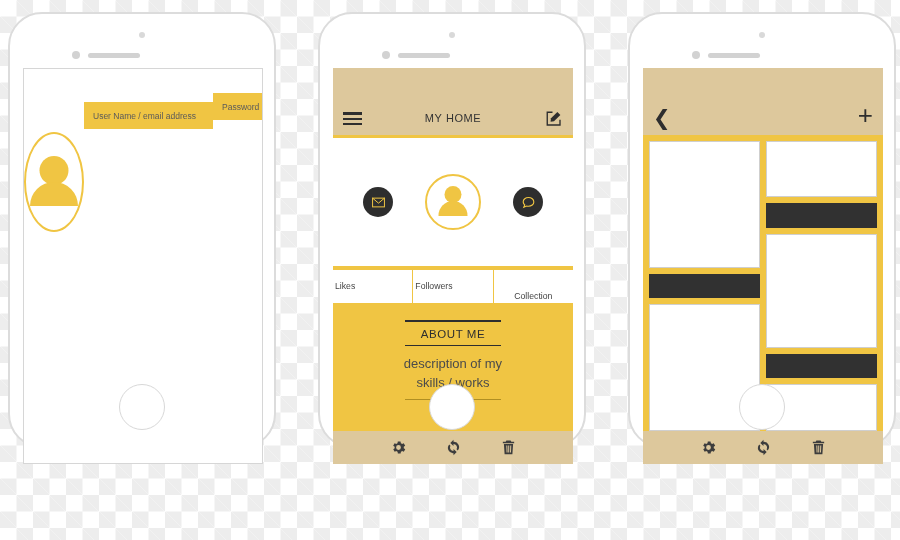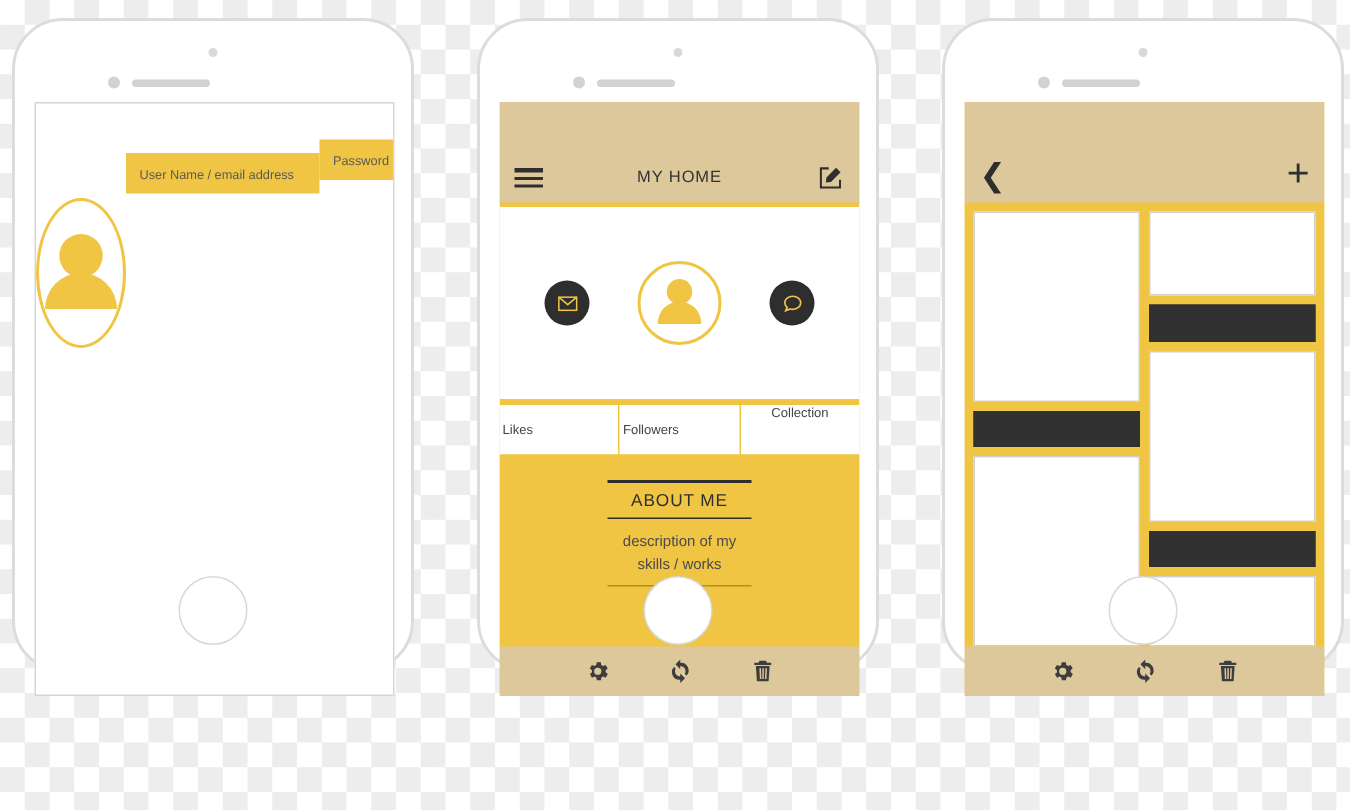--- a/index.html
+++ b/index.html
@@ -247,21 +247,21 @@
     justify-content: flex-start;
     font-size: 8.7px;
     color: #444444;
     cursor: pointer;
     line-height: 1.25;
     text-align: center;
     padding: 0 2px;
     overflow: visible;
   }
   .tab + .tab { border-left: 1px solid #F0C543; }
-  .tab.wrap { display: block; padding-top: 0; }
+  .tab.wrap { display: block; padding-top: 21px; }
 
   .about {
     flex: 1;
     background: #F0C543;
     display: flex;
     flex-direction: column;
     align-items: center;
     padding-top: 17px;
   }
   .about .rule-top {
@@ -274,21 +274,21 @@
     letter-spacing: 0.6px;
     color: #2f2f2f;
     margin: 6px 0 5px;
   }
   .about .rule-mid {
     width: 96px; height: 1.6px;
     background: #2e2e2e;
   }
   .about p {
     margin-top: 9px;
-    font-size: 10px;
+    font-size: 13px;
     line-height: 1.45;
     color: #4b4b4b;
     text-align: center;
     white-space: pre-line;
   }
   .about .rule-bot {
     margin-top: 6px;
     width: 96px; height: 1px;
     background: #b08f22;
   }

